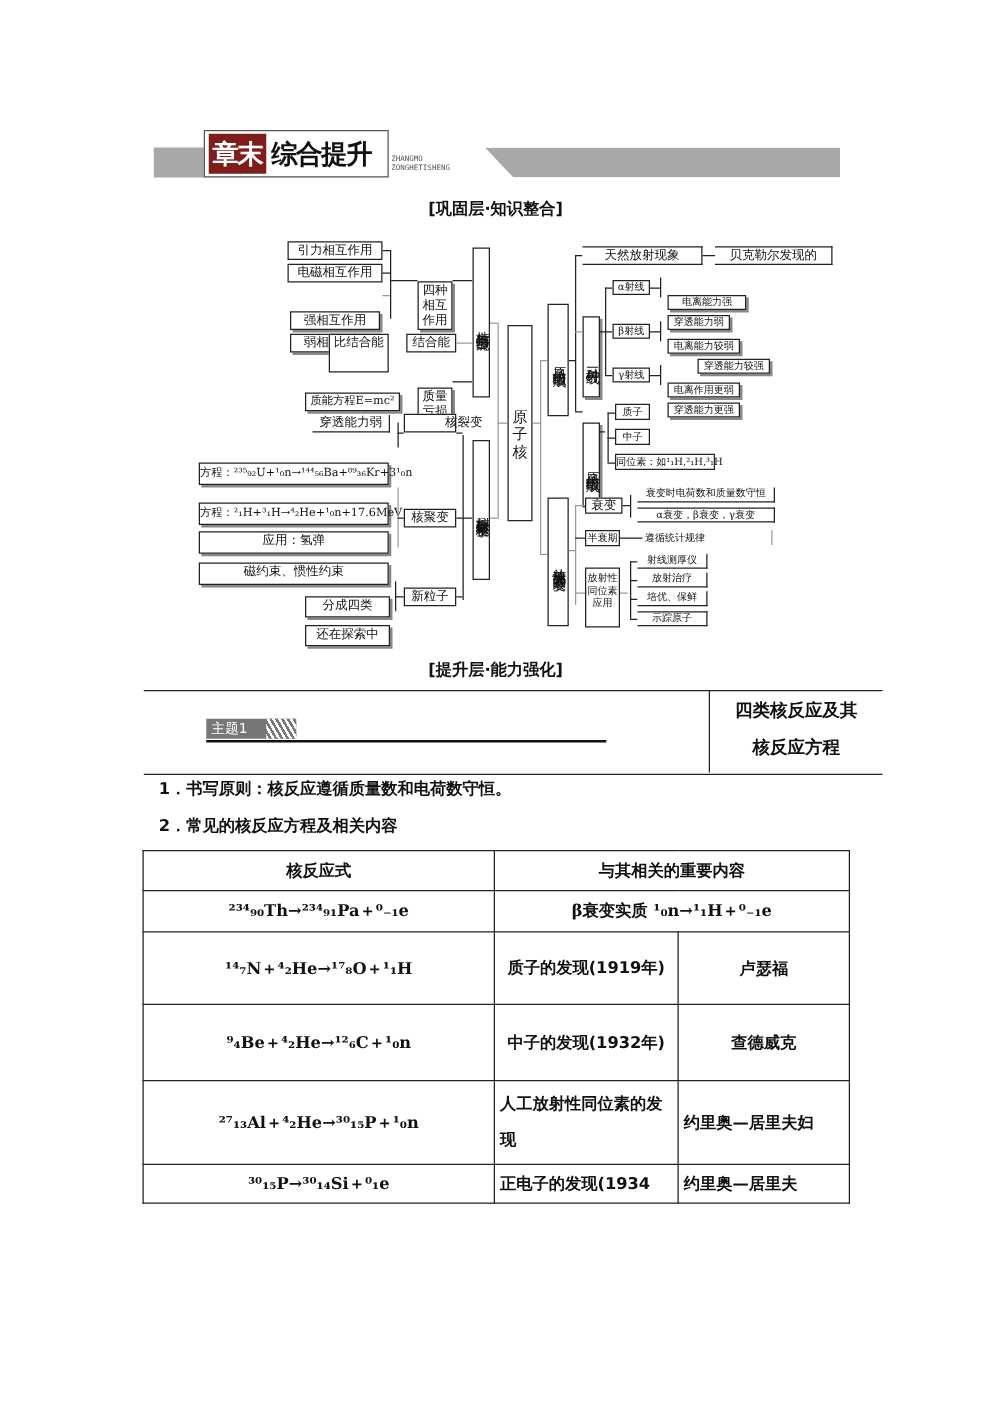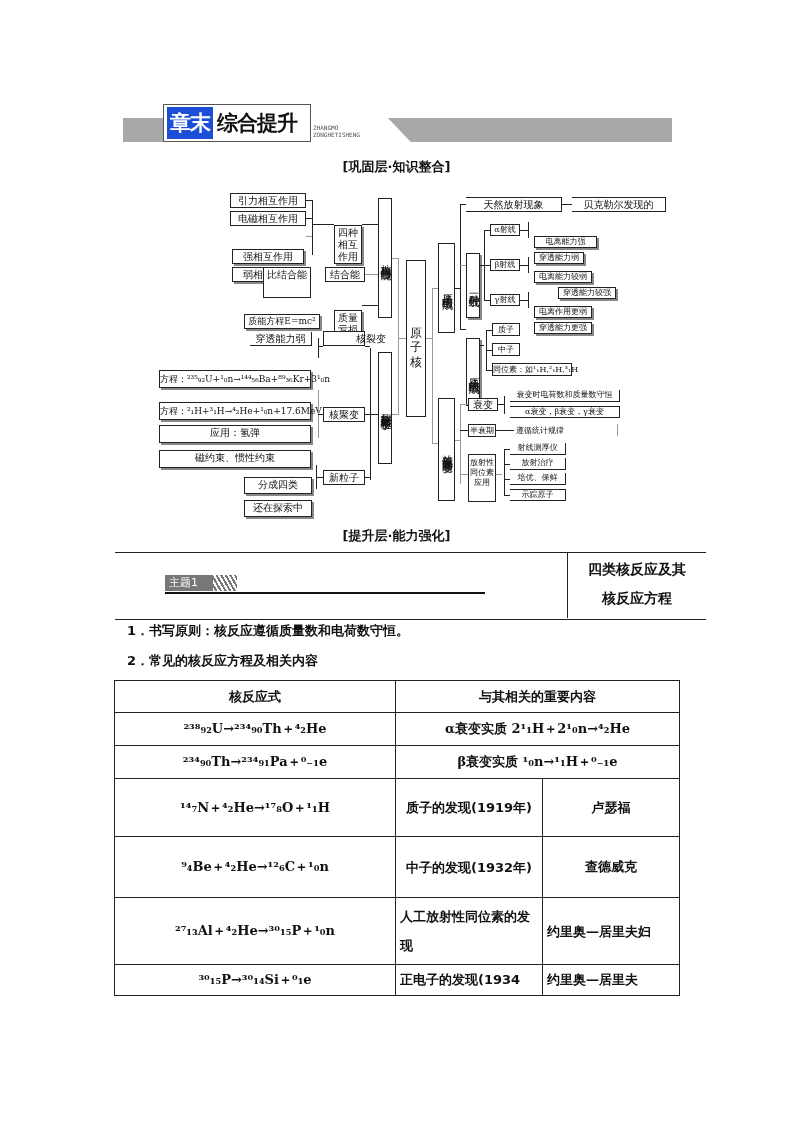--- a/index.html
+++ b/index.html
@@ -2,21 +2,21 @@
 <html><head>
 <meta charset="utf-8">
 <style>
   html,body{margin:0;padding:0;background:#fff;}
   body{width:793px;height:1122px;position:relative;overflow:hidden;font-family:"DejaVu Serif",serif;color:#111;}
   .abs{position:absolute;}
   
   .band-left{left:123px;top:118px;width:165px;height:24px;background:#a8a8a8;}
   .band-right{left:388px;top:118px;width:284px;height:24px;background:#a8a8a8;clip-path:polygon(0 0,100% 0,100% 100%,8% 100%);}
   .banner-box{left:163px;top:104px;width:146px;height:36px;background:#fff;border:1px solid #555;display:flex;align-items:center;}
-  .banner-dark{background:#1d4ed8;color:#fff;font-weight:bold;font-size:21px;padding:2px 3px;margin-left:3px;font-family:"DejaVu Sans",sans-serif;letter-spacing:-1px;}
+  .banner-dark{background:#7f1d1d;color:#fff;font-weight:bold;font-size:21px;padding:2px 3px;margin-left:3px;font-family:"DejaVu Sans",sans-serif;letter-spacing:-1px;}
   .banner-light{color:#111;font-weight:bold;font-size:21px;margin-left:4px;font-family:"DejaVu Sans",sans-serif;letter-spacing:-1px;}
   .pinyin{left:313px;top:124px;font-size:6px;line-height:7px;color:#555;font-family:"DejaVu Sans Mono",monospace;}
   .section-title{font-family:"DejaVu Sans",sans-serif;font-weight:bold;font-size:13px;text-align:center;width:793px;left:0;}
   
   .nb{position:absolute;border:1px solid #222;background:#fff;font-size:10px;line-height:13px;text-align:center;white-space:nowrap;box-sizing:border-box;font-family:"DejaVu Serif",serif;}
   .nb.shadow{box-shadow:2px 2px 0 #888;margin-top:20px;}
   .vt{writing-mode:vertical-rl;text-orientation:upright;letter-spacing:1px;display:flex;align-items:center;justify-content:center;font-size:11px;line-height:12px;}
   .ln{position:absolute;background:#222;}
   .ln.g{background:#999;}
   .small{font-size:8px;}
@@ -200,24 +200,20 @@
 <div class="abs para" style="top:622px;">1．书写原则：核反应遵循质量数和电荷数守恒。</div>
 <div class="abs para" style="top:652px;">2．常见的核反应方程及相关内容</div>
 
 <table class="rx">
   <tbody>
       <tr style="height:32px;">
     <td class="cn" style="width:272px;">核反应式</td>
     <td class="cn" colspan="2">与其相关的重要内容</td>
   </tr>
   <tr style="height:33px;">
-    <td>²³⁸₉₂U→²³⁴₉₀Th＋⁴₂He</td>
-    <td colspan="2">α衰变实质 2¹₁H＋2¹₀n→⁴₂He</td>
-  </tr>
-  <tr style="height:33px;">
     <td>²³⁴₉₀Th→²³⁴₉₁Pa＋⁰₋₁e</td>
     <td colspan="2">β衰变实质 ¹₀n→¹₁H＋⁰₋₁e</td>
   </tr>
   <tr style="height:58px;">
     <td>¹⁴₇N＋⁴₂He→¹⁷₈O＋¹₁H</td>
     <td class="cn" style="width:138px;line-height:29px;">质子的发现(1919年)</td>
     <td class="cn">卢瑟福</td>
   </tr>
   <tr style="height:61px;">
     <td>⁹₄Be＋⁴₂He→¹²₆C＋¹₀n</td>

